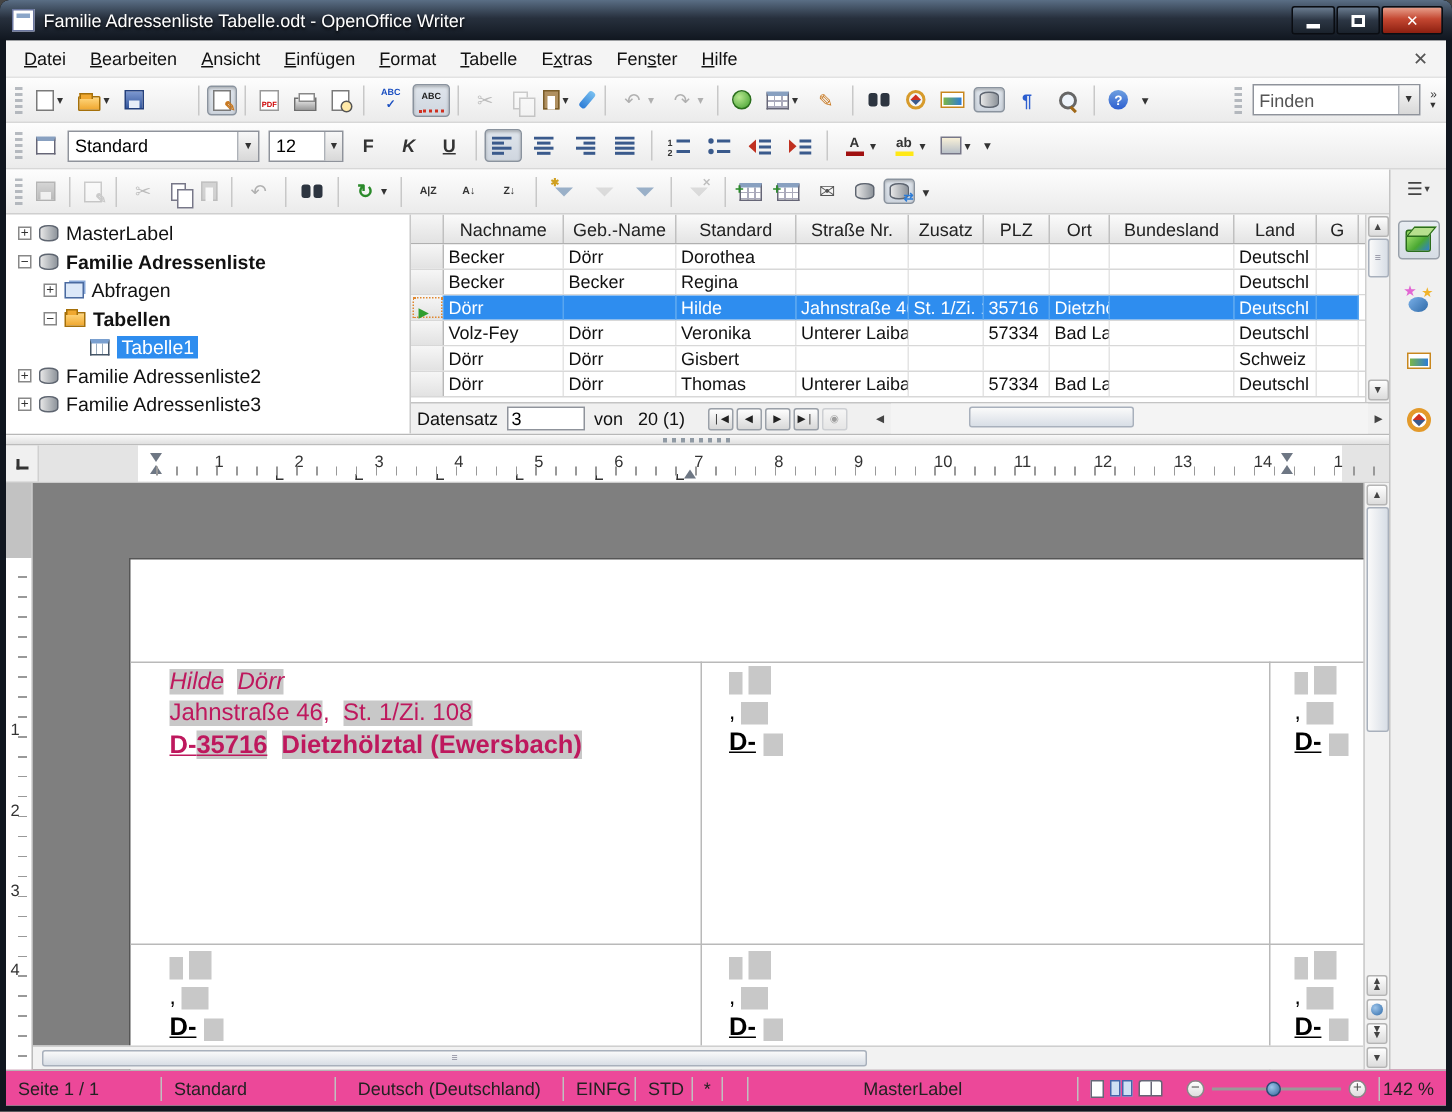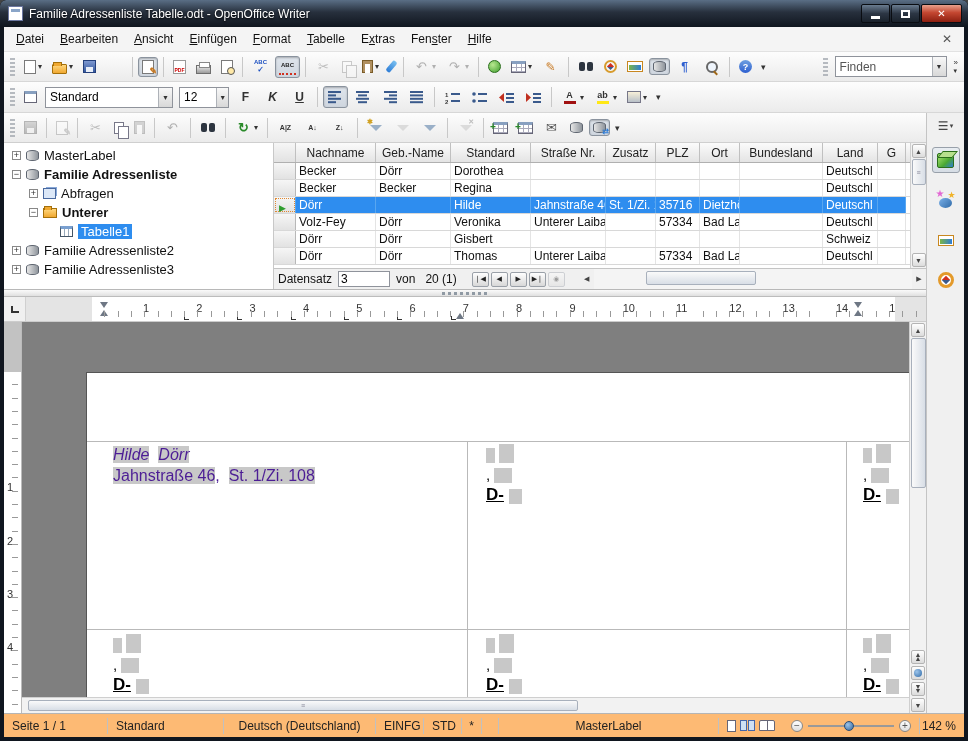--- a/index.html
+++ b/index.html
@@ -147,21 +147,21 @@
   .mk-right::after{content:"";position:absolute;bottom:0;border-left:4.5px solid transparent;border-right:4.5px solid transparent;border-bottom:6px solid #6e7784;}
   
   .docarea{flex:1;display:flex;min-height:0;position:relative;}
   .vruler{width:18px;background:linear-gradient(#c2c2c2 0 50px,#ffffff 50px);border-right:1px solid #bbb;position:relative;font-size:11px;color:#333;flex:none;}
   .vruler::after{content:"";position:absolute;top:50px;bottom:0;right:3px;width:6px;background:repeating-linear-gradient(transparent 0 12.3px,#999 12.3px 13.3px);}
   .vnum{position:absolute;left:3px;}
   .canvas{flex:1;position:relative;background:var(--doc_background);overflow:hidden;}
   .page{position:absolute;left:64px;top:50px;width:900px;height:520px;background:#fff;border-left:1px solid #555;border-top:1px solid #555;}
   .tline-h{position:absolute;left:0;right:0;height:1px;background:#b9b9b9;}
   .tline-v{position:absolute;width:1px;background:#b9b9b9;bottom:0;}
-  .label1{position:absolute;left:26px;top:71px;font-family:"Liberation Serif",serif;font-size:16px;line-height:21px;color:#4c1d95;white-space:nowrap;}
+  .label1{position:absolute;left:26px;top:71px;font-family:"Liberation Serif",serif;font-size:16px;line-height:21px;color:#be185d;white-space:nowrap;}
   .lab-line1{font-style:italic;}
   .shade{background:var(--field_shading);}
   .lab-line3{font-weight:700;font-size:17px;}
   .elabel{position:absolute;font-family:"Liberation Serif",serif;font-size:15px;line-height:20px;color:#000;white-space:nowrap;}
   .fld{display:inline-block;background:var(--field_shading);height:15px;vertical-align:text-bottom;}
   .f1{width:9px;}.f2{width:15px;height:19px;}.f3{width:18px;}.f4{width:13px;}
   .eline3{font-weight:700;font-size:17px;}
   .eline3 u{text-decoration:underline;}
   .dochsb{position:absolute;left:0;right:0;bottom:0;height:16px;background:#f2f2f2;border-top:1px solid #cfcfcf;}
   .dochsb .thumb{position:absolute;left:6px;top:2px;bottom:2px;width:62%;background:linear-gradient(#fafafa,#d8dee6);border:1px solid #a8b0bc;border-radius:2px;display:flex;align-items:center;justify-content:center;color:#889;font-size:7px;}
@@ -178,21 +178,21 @@
   .sbtab.act{border-color:#98a0aa;background:linear-gradient(#e8edf2,#d6dde5);}
   .sb-cube{width:17px;height:15px;background:linear-gradient(135deg,#8ed460 20%,#4aa832 60%,#2d7cd6);border:1px solid #2a6e1c;border-radius:2px;position:relative;}
   .sb-cube::before{content:"";position:absolute;top:-3px;left:2px;right:-2px;height:5px;background:#b7e08e;transform:skewX(-40deg);border:1px solid #2a6e1c;}
   .sb-styles{position:relative;width:18px;height:16px;}
   .sb-styles::before{content:"★";position:absolute;left:-1px;top:-4px;color:#e267d3;font-size:10px;}
   .sb-styles::after{content:"★";position:absolute;right:-1px;top:-2px;color:#f0b32a;font-size:9px;}
   .sb-swoosh{position:absolute;left:2px;bottom:0;width:13px;height:10px;border-radius:50%;background:linear-gradient(135deg,#7ab0e8,#2f6aa8);}
   .sb-nav{width:16px;height:16px;border-radius:50%;border:3px solid #e39a2b;background:#fff;display:flex;align-items:center;justify-content:center;}
   .sb-nav::after{content:"";width:6px;height:6px;background:linear-gradient(135deg,#d03020 50%,#3a5a8c 50%);transform:rotate(45deg);}
   
-  .statusbar{height:24px;background:#fdba74;border-top:1px solid #b5b5b5;display:flex;align-items:center;font-size:12px;color:#222;justify-content:space-between;}
+  .statusbar{height:24px;background:#ec4899;border-top:1px solid #b5b5b5;display:flex;align-items:center;font-size:12px;color:#222;justify-content:space-between;}
   .seg{padding:0 8px;height:16px;display:flex;align-items:center;border-right:1px solid #c0c0c0;white-space:nowrap;overflow:hidden;}
   .seg.ctx{flex:1;justify-content:center;border-right:1px solid #c0c0c0;}
   .vps{display:flex;gap:4px;padding:0 8px;border-right:none;align-items:center;}
   .vp1{width:9px;height:12px;background:#fff;border:1px solid #667;}
   .vp2{display:flex;gap:1px;}
   .vp2 b{width:7px;height:11px;background:#cfe0f4;border:1px solid #46a;}
   .vp3{width:16px;height:11px;background:#fff;border:1px solid #667;border-radius:2px 2px 0 0;position:relative;}
   .vp3::after{content:"";position:absolute;left:50%;top:0;bottom:0;width:1px;background:#667;}
   .zoomer{display:flex;align-items:center;gap:5px;padding:0 8px;}
   .zc{width:12px;height:12px;border-radius:50%;border:1px solid #888;color:#555;font-size:10px;line-height:10px;text-align:center;background:linear-gradient(#fff,#ddd);}
@@ -564,21 +564,21 @@
                 <span class="tlabel b">Familie Adressenliste</span>
               </div>
               <div class="trow" style="padding-left: 25px;">
                 <span class="texp">+</span>
                 <span class="tic queries-icon"></span>
                 <span class="tlabel">Abfragen</span>
               </div>
               <div class="trow" style="padding-left: 25px;">
                 <span class="texp">−</span>
                 <span class="tic tables-icon"></span>
-                <span class="tlabel b">Unterer</span>
+                <span class="tlabel b">Tabellen</span>
               </div>
               <div class="trow tsel" style="padding-left: 42px;">
                 <span class="texp"></span>
                 <span class="tic table-icon"></span>
                 <span class="tlabel">Tabelle1</span>
               </div>
               <div class="trow" style="padding-left: 8px;">
                 <span class="texp">+</span>
                 <span class="tic database-icon"></span>
                 <span class="tlabel">Familie Adressenliste2</span>
@@ -761,20 +761,21 @@
             </div>
           <div class="canvas">
             <div class="page">
               <div class="tline-h" style="top:68px"></div>
               <div class="tline-h" style="top:256px"></div>
               <div class="tline-v" style="left:380px;top:68px"></div>
               <div class="tline-v" style="left:759px;top:68px"></div>
               <div class="label1">
                 <div class="lab-line1"><span class="shade">Hilde</span><span style="white-space:pre">  </span><span class="shade">Dörr</span></div>
                 <div><span class="shade">Jahnstraße 46</span><span style="white-space:pre">,  </span><span class="shade">St. 1/Zi. 108</span></div>
+                <div class="lab-line3"><u><span>D-</span><span class="shade">35716</span></u><span style="white-space:pre">  </span><span class="shade">Dietzhölztal (Ewersbach)</span></div>
               </div>
             <div class="elabel" style="left: 399px; top: 71px;">
                   <div><span class="fld f1"></span>&nbsp;<span class="fld f2"></span></div>
                   <div><span>,</span>&nbsp;<span class="fld f3"></span></div>
                   <div class="eline3"><u><span>D-</span></u>&nbsp;<span class="fld f4"></span></div>
                 </div>
                 <div class="elabel" style="left: 776px; top: 71px;">
                   <div><span class="fld f1"></span>&nbsp;<span class="fld f2"></span></div>
                   <div><span>,</span>&nbsp;<span class="fld f3"></span></div>
                   <div class="eline3"><u><span>D-</span></u>&nbsp;<span class="fld f4"></span></div>

